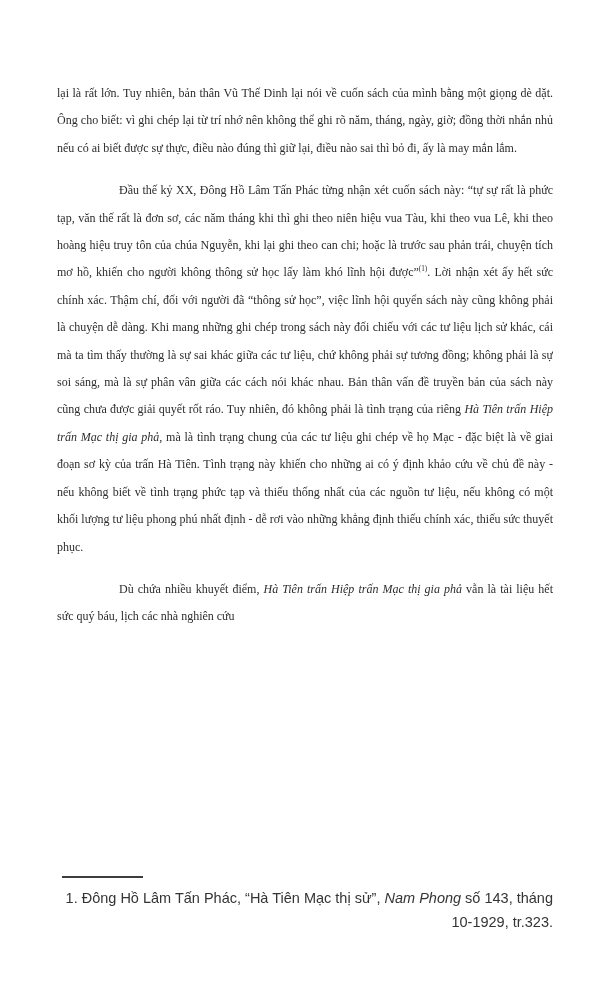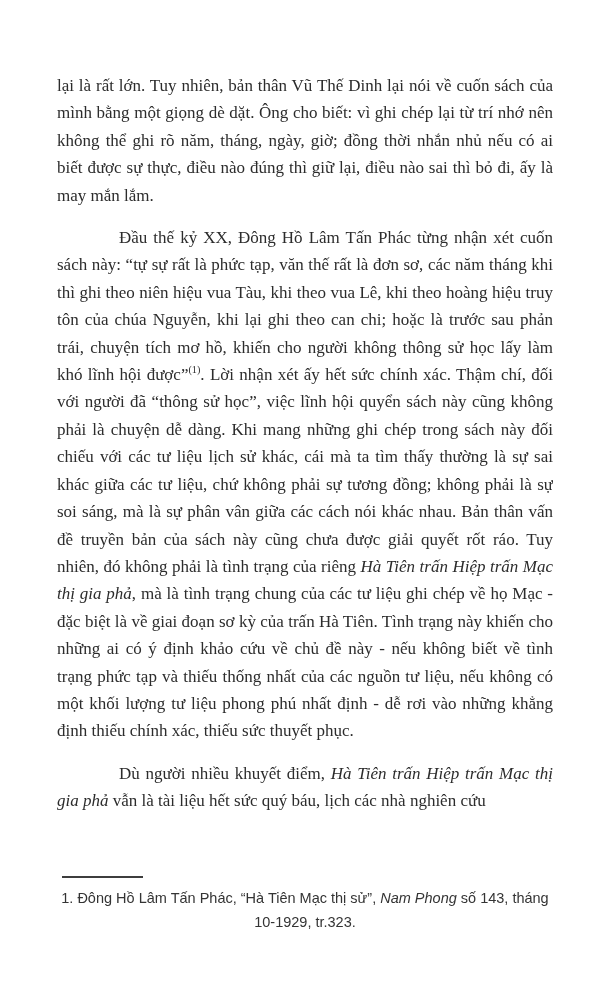--- a/index.html
+++ b/index.html
@@ -11,26 +11,26 @@
     position: relative;
     width: 608px;
     height: 986px;
     background: #ffffff;
     overflow: hidden;
     font-family: "Liberation Serif", serif;
   }
   .body-text {
     position: absolute;
     left: 57px;
-    top: 72px;
+    top: 80px;
     width: 496px;
     height: 782px;
     overflow: hidden;
     color: #2c2c2c;
-    font-size: 17px;
+    font-size: 12px;
     line-height: 27.4px;
     text-align: justify;
   }
   .para {
     margin: 0 0 15px 0;
     text-indent: 62px;
   }
   .para.no-indent {
     text-indent: 0;
   }
@@ -52,30 +52,30 @@
   .footnote-rule {
     width: 81px;
     height: 0;
     border-top: 2px solid #3d3d3d;
     margin: 0 0 8px 5px;
   }
   .footnote {
     margin: 0;
     font-size: 14.5px;
     line-height: 24px;
-    text-align: center;
+    text-align: right;
   }
 </style>
 </head>
 <body>
 
 <div class="page">
   <div class="body-text">
     <p class="para no-indent"><span>lại là rất lớn. Tuy nhiên, bản thân Vũ Thế Dinh lại nói về cuốn sách của mình bằng một giọng dè dặt. Ông cho biết: vì ghi chép lại từ trí nhớ nên không thể ghi rõ năm, tháng, ngày, giờ; đồng thời nhắn nhủ nếu có ai biết được sự thực, điều nào đúng thì giữ lại, điều nào sai thì bỏ đi, ấy là may mắn lắm.</span></p>
     <p class="para"><span>Đầu thế kỷ XX, Đông Hồ Lâm Tấn Phác từng nhận xét cuốn sách này: “tự sự rất là phức tạp, văn thế rất là đơn sơ, các năm tháng khi thì ghi theo niên hiệu vua Tàu, khi theo vua Lê, khi theo hoàng hiệu truy tôn của chúa Nguyễn, khi lại ghi theo can chi; hoặc là trước sau phản trái, chuyện tích mơ hồ, khiến cho người không thông sử học lấy làm khó lĩnh hội được”</span><sup>(1)</sup><span>. Lời nhận xét ấy hết sức chính xác. Thậm chí, đối với người đã “thông sử học”, việc lĩnh hội quyển sách này cũng không phải là chuyện dễ dàng. Khi mang những ghi chép trong sách này đối chiếu với các tư liệu lịch sử khác, cái mà ta tìm thấy thường là sự sai khác giữa các tư liệu, chứ không phải sự tương đồng; không phải là sự soi sáng, mà là sự phân vân giữa các cách nói khác nhau. Bản thân vấn đề truyền bản của sách này cũng chưa được giải quyết rốt ráo. Tuy nhiên, đó không phải là tình trạng của riêng </span><span class="italic">Hà Tiên trấn Hiệp trấn Mạc thị gia phả</span><span>, mà là tình trạng chung của các tư liệu ghi chép về họ Mạc - đặc biệt là về giai đoạn sơ kỳ của trấn Hà Tiên. Tình trạng này khiến cho những ai có ý định khảo cứu về chủ đề này - nếu không biết về tình trạng phức tạp và thiếu thống nhất của các nguồn tư liệu, nếu không có một khối lượng tư liệu phong phú nhất định - dễ rơi vào những khẳng định thiếu chính xác, thiếu sức thuyết phục.</span></p>
-    <p class="para"><span>Dù người nhiều khuyết điểm, </span><span class="italic">Hà Tiên trấn Hiệp trấn Mạc thị gia phả</span><span> vẫn là tài liệu hết sức quý báu, lịch các nhà nghiên cứu</span></p>
+    <p class="para"><span>Dù chứa nhiều khuyết điểm, </span><span class="italic">Hà Tiên trấn Hiệp trấn Mạc thị gia phả</span><span> vẫn là tài liệu hết sức quý báu, lịch các nhà nghiên cứu</span></p>
   </div>
 
   <div class="footnote-area">
     <div class="footnote-rule"></div>
     <p class="footnote"><span>1. Đông Hồ Lâm Tấn Phác, “Hà Tiên Mạc thị sử”, </span><span class="italic">Nam Phong</span><span> số 143, tháng 10-1929, tr.323.</span></p>
   </div>
 </div>
 
 </body></html>

